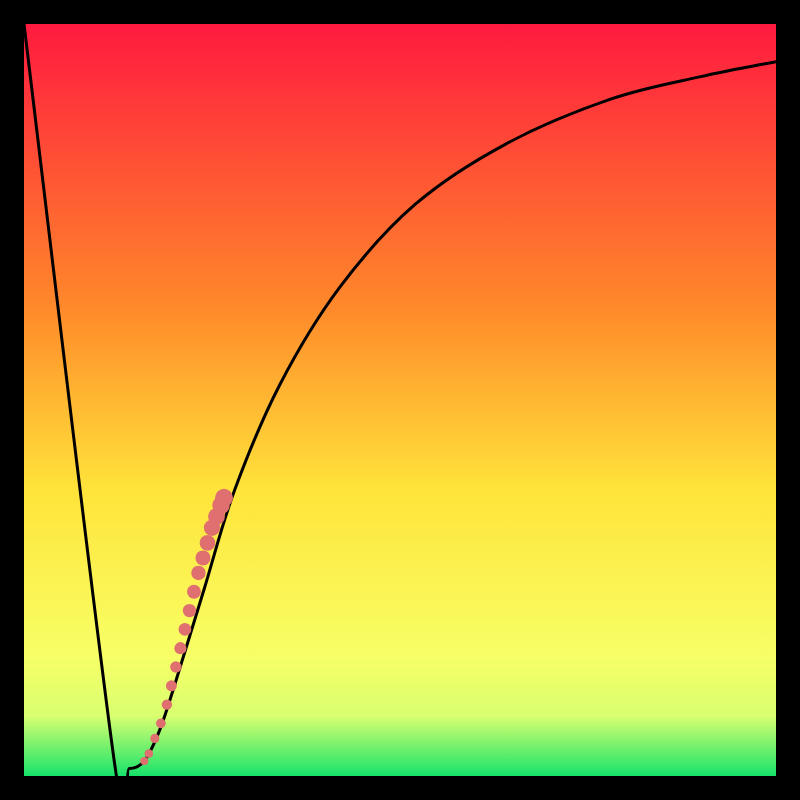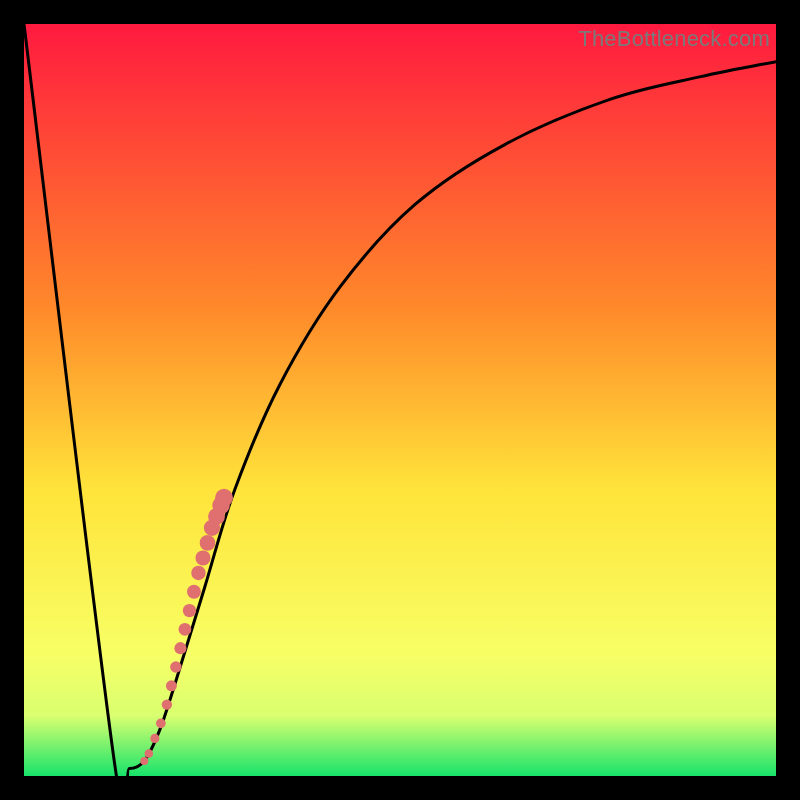--- a/index.html
+++ b/index.html
@@ -69,14 +69,13 @@
         <circle cx="169.952" cy="567.76" r="6.9411764705882355" fill="#e07070"></circle>
         <circle cx="174.464" cy="548.96" r="7.235294117647059" fill="#e07070"></circle>
         <circle cx="178.976" cy="533.9200000000001" r="7.529411764705882" fill="#e07070"></circle>
         <circle cx="183.488" cy="518.88" r="7.823529411764706" fill="#e07070"></circle>
         <circle cx="188" cy="503.84" r="8.117647058823529" fill="#e07070"></circle>
         <circle cx="192.512" cy="492.56" r="8.411764705882353" fill="#e07070"></circle>
         <circle cx="197.024" cy="481.28000000000003" r="8.705882352941178" fill="#e07070"></circle>
         <circle cx="200.032" cy="473.76" r="9" fill="#e07070"></circle>
       </g>
   </svg>
-  <div class="watermark">TheBottleneck.com</div>
 </div>
 
 </body></html>

